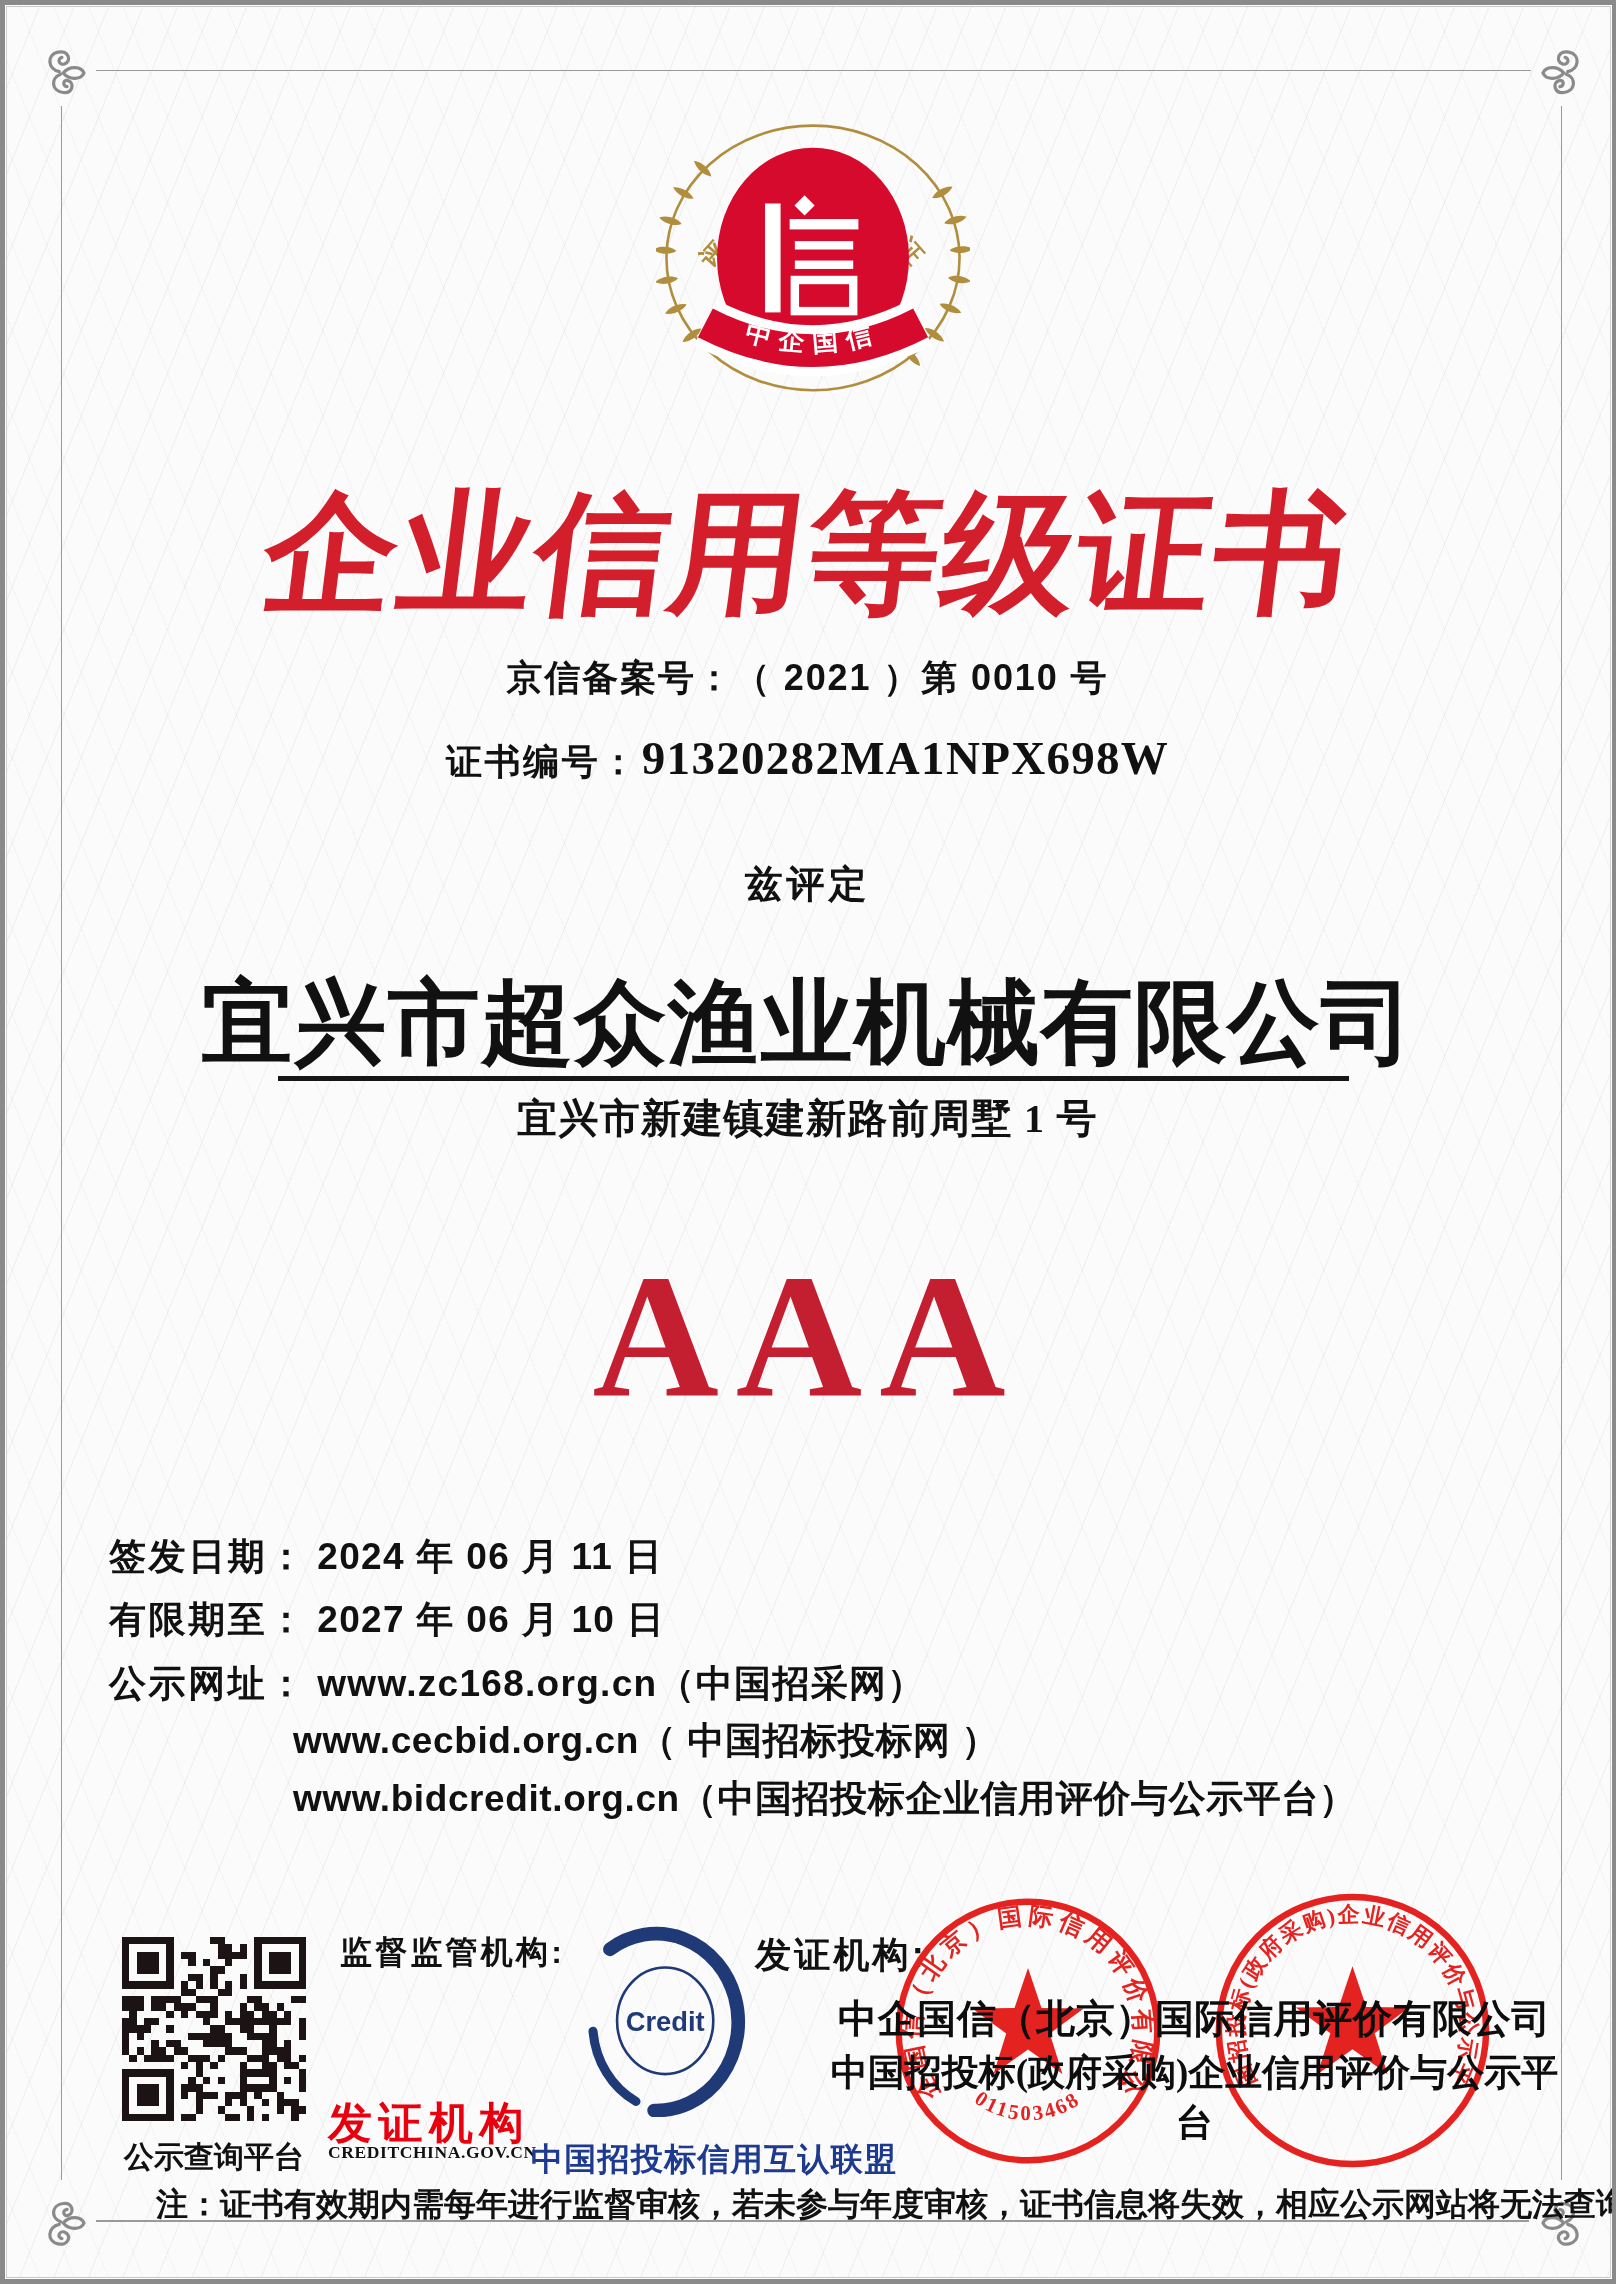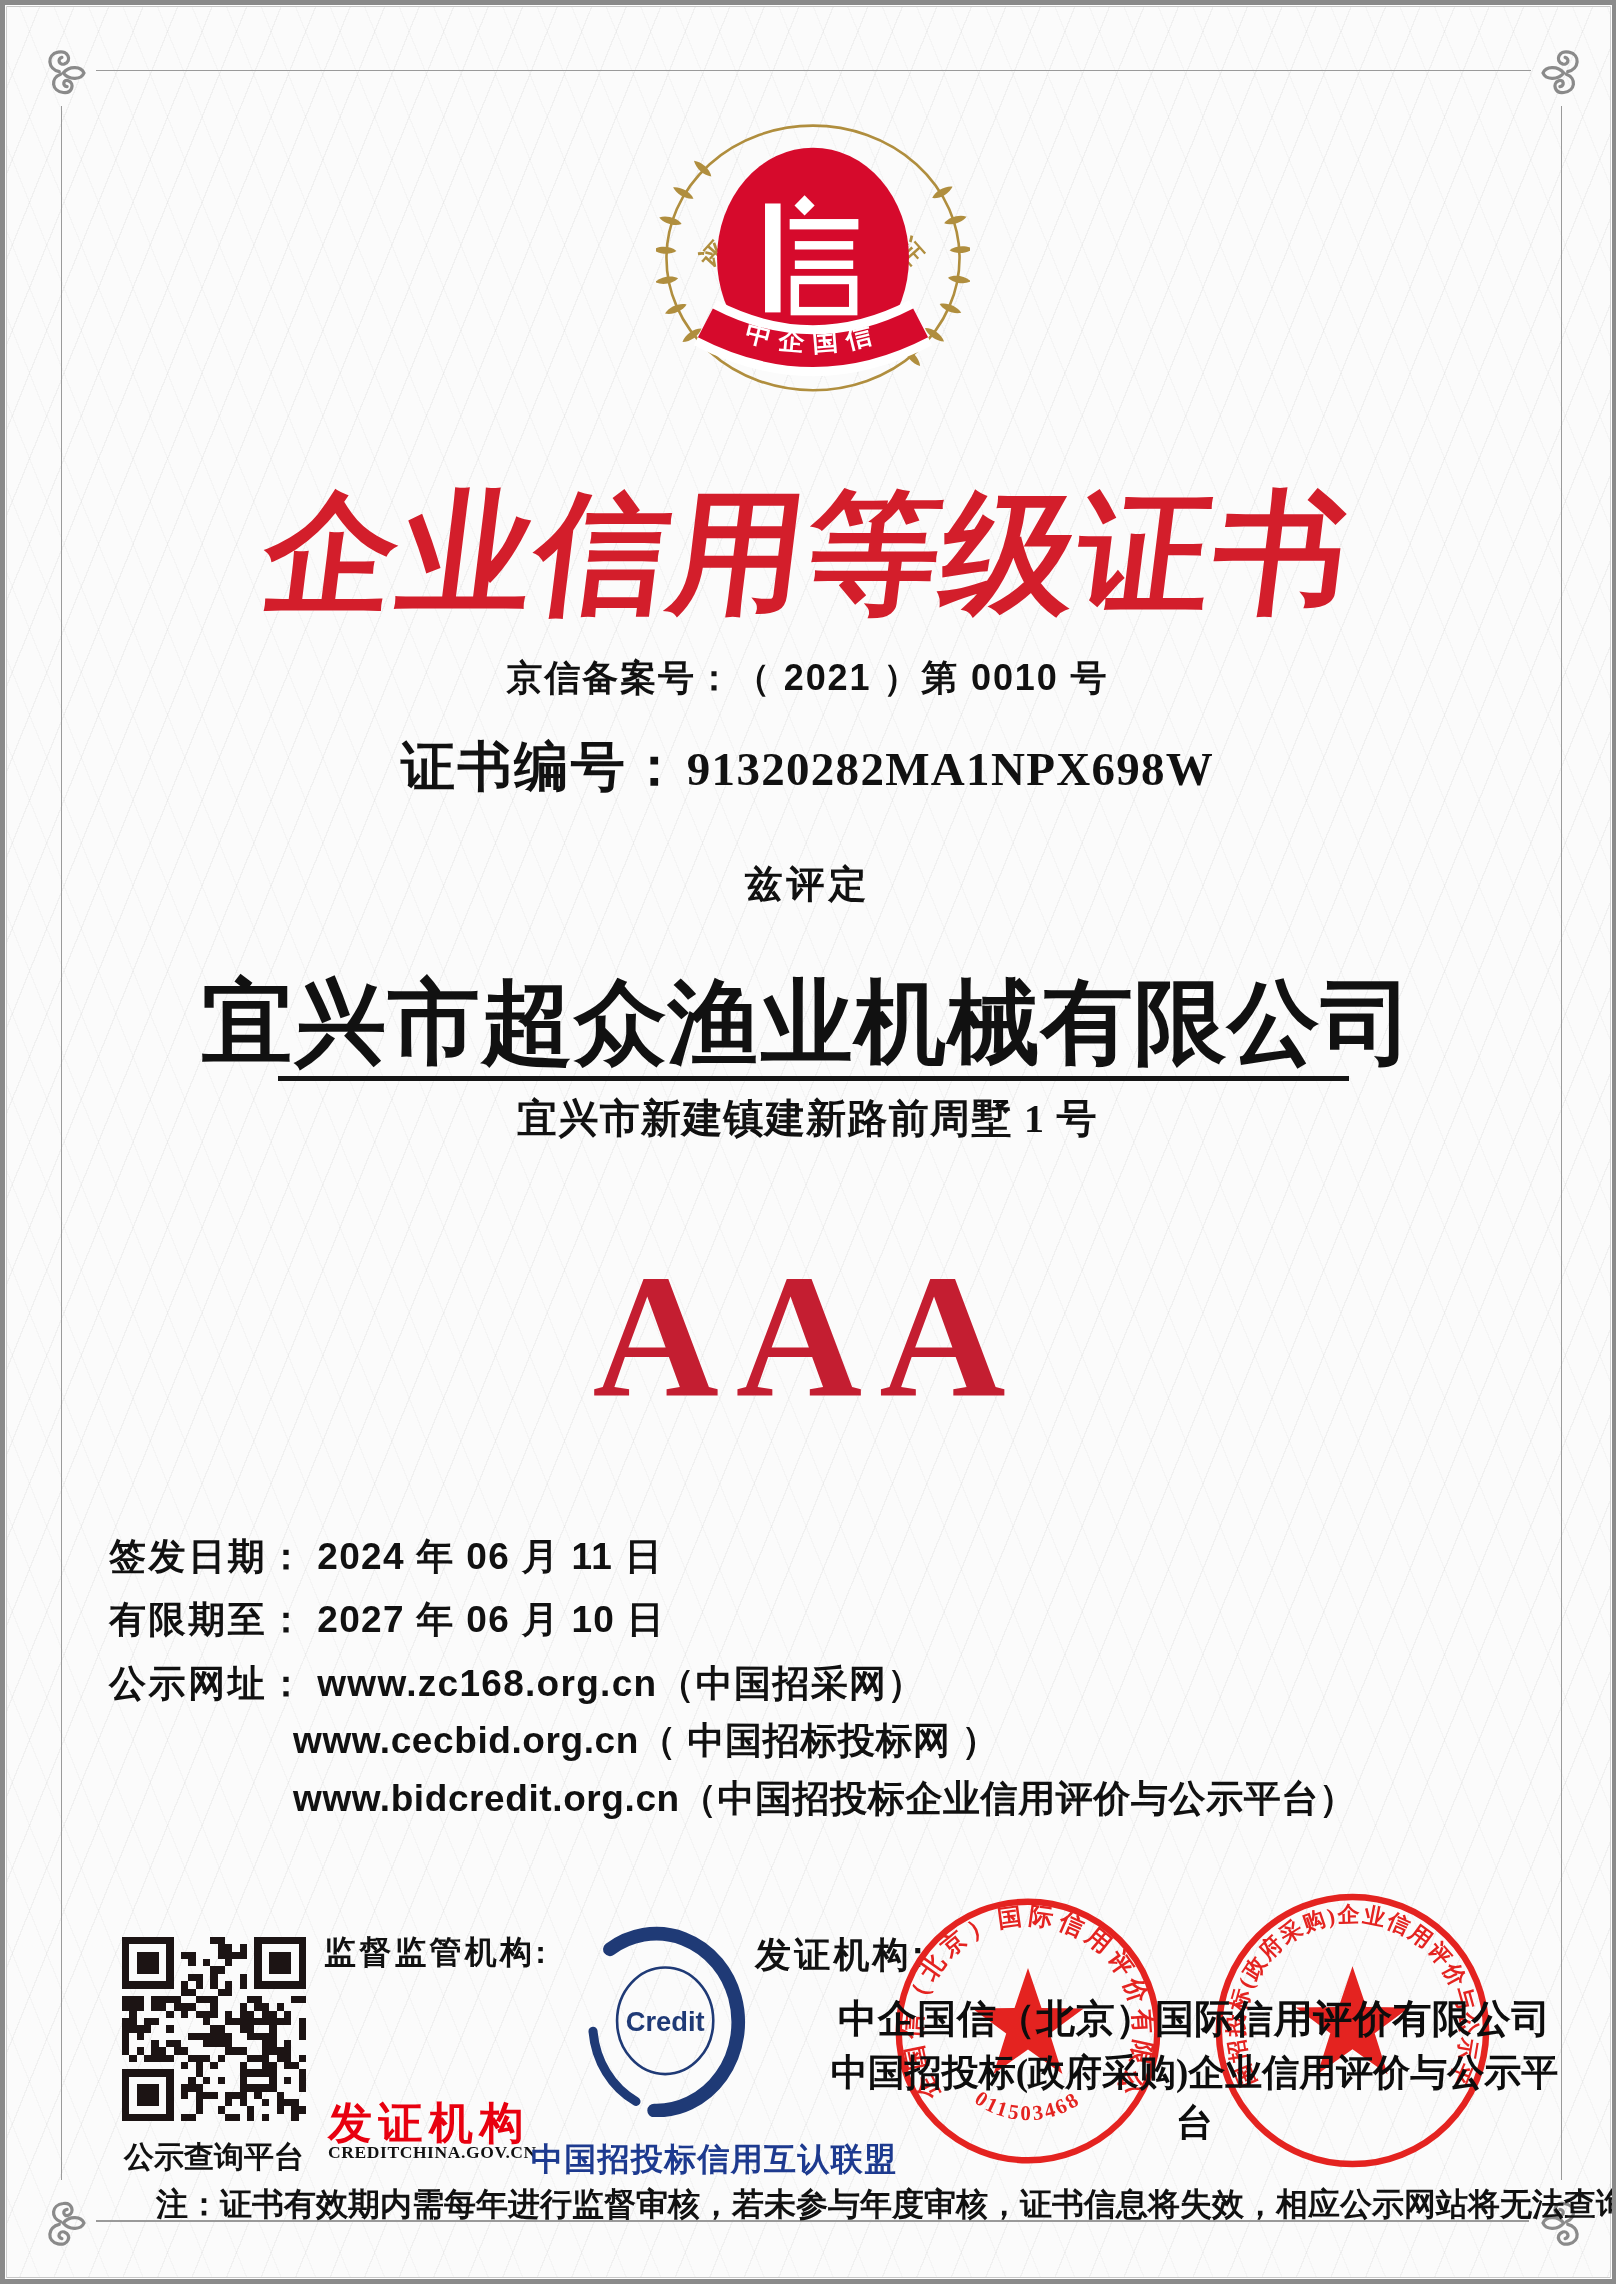--- a/index.html
+++ b/index.html
@@ -20,37 +20,37 @@
   .corner svg{width:100%;height:100%;}
   .flipx{transform:scaleX(-1);} .flipy{transform:scaleY(-1);} .flipxy{transform:scale(-1,-1);}
 
   .title{
     top:482px; font-size:133px; line-height:1; font-weight:900; color:#d31e2b;
     letter-spacing:2.6px; transform:skewX(-7deg);
     font-family:"Liberation Sans","DejaVu Sans",sans-serif;
   }
   .record-line{top:649px; font-size:36px; font-weight:700; letter-spacing:1.9px;}
   .cert-line{top:726px;}
-  .cert-line .lbl{font-size:54px;font-weight:900;letter-spacing:2.6px;}
+  .cert-line .lbl{font-size:36px;font-weight:900;letter-spacing:2.6px;}
   .cert-line .val{font-size:47px;font-weight:700;font-family:"Liberation Serif","DejaVu Serif",serif;letter-spacing:1.3px;}
   .hereby{top:854px;font-size:38px;font-weight:900;font-family:"Liberation Serif",serif;letter-spacing:3.9px;}
   .company{top:967px;font-size:92px;line-height:1.12;font-weight:900;font-family:"Liberation Serif","DejaVu Serif",serif;letter-spacing:1.3px;}
   .company-rule{left:273px;top:1071px;width:1071px;height:4.5px;background:#161616;}
   .address{top:1086px;font-size:40px;font-weight:800;font-family:"Liberation Serif",serif;letter-spacing:1.3px;}
   .rating{
     top:1244px;font-size:175px;line-height:1;font-weight:700;color:#c41e31;
     font-family:"Liberation Serif","DejaVu Serif",serif;letter-spacing:17px;
   }
   .inforow{position:absolute;left:104px;white-space:nowrap;font-size:37px;}
   .inforow .lbl{font-weight:800;letter-spacing:2.6px;}
   .inforow .val{font-weight:600;letter-spacing:1.3px;}
   .urlrow{position:absolute;left:288px;white-space:nowrap;font-size:37px;font-weight:600;letter-spacing:0.6px;}
 
   .qr-caption{left:117px;top:2132px;width:184px;text-align:center;font-size:30px;font-weight:900;font-family:"Liberation Serif",serif;}
-  .sup-label{left:319px;top:1926px;font-size:32px;font-weight:700;letter-spacing:3.2px;}
+  .sup-label{left:335px;top:1926px;font-size:32px;font-weight:700;letter-spacing:3.2px;}
   .cc-name{left:323px;top:2089px;font-size:44px;font-weight:900;color:#e8000f;letter-spacing:6.5px;}
   .cc-domain{left:323px;top:2137px;font-size:17.5px;font-weight:700;font-family:"Liberation Serif",serif;letter-spacing:0.6px;}
   .alliance{left:526px;top:2133px;font-size:32px;font-weight:800;color:#1d3a8f;letter-spacing:1.3px;}
   .iss-label{left:750px;top:1926px;font-size:36px;font-weight:700;letter-spacing:3.2px;}
   .iss-line{left:808px;width:763px;text-align:center;font-family:"Liberation Serif","DejaVu Serif",serif;font-weight:900;z-index:3;color:#0d0d0d;}
   .iss-line1{top:1987px;font-size:39px;letter-spacing:0.6px;}
   .iss-line2{top:2043px;font-size:37px;}
   .seal{position:absolute;z-index:2;}
   .note{left:151px;top:2178px;font-size:32px;font-weight:700;font-family:"Liberation Serif",serif;letter-spacing:0px;white-space:nowrap;}
 </style>

